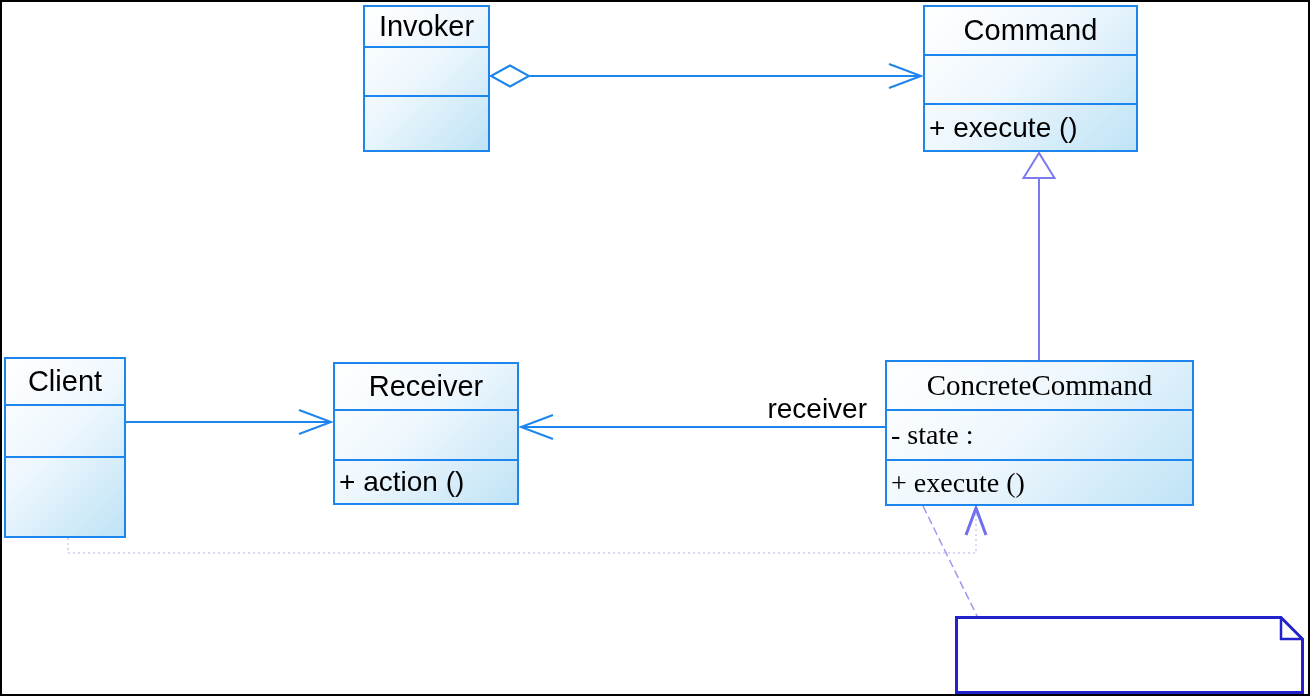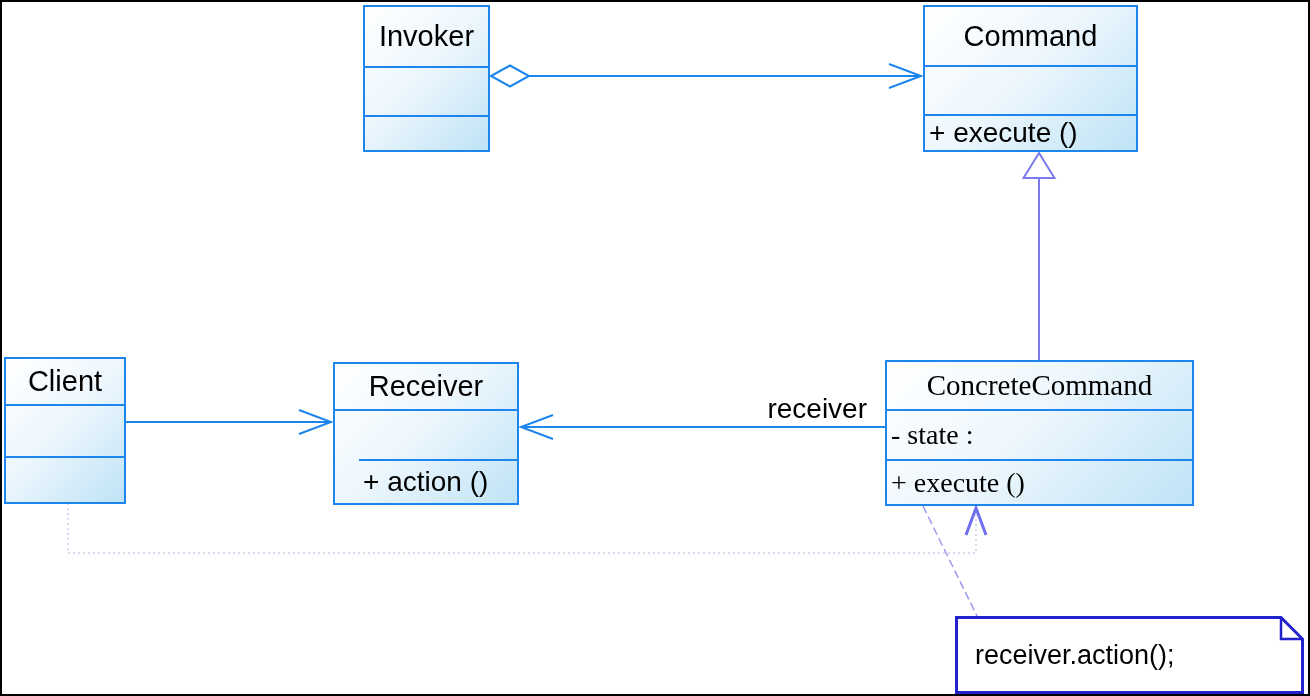--- a/index.html
+++ b/index.html
@@ -32,38 +32,38 @@
   .uml-class .compartment {
     box-sizing: border-box;
     display: flex; align-items: center;
     font-size: 28px;
     padding-left: 4px;
   }
   .uml-class .compartment + .compartment { border-top: 2px solid #1c86ee; }
   .uml-class .title + .compartment { border-top: none; }
 
   #invoker          { left: 361px; top: 3px;   width: 127px; height: 147px; }
-  #invoker .title   { height: 61px; }
+  #invoker .title   { height: 41px; }
   #invoker .c1      { height: 47px; }
   #invoker .c2      { flex: 1; }
 
   #command          { left: 921px; top: 3px;   width: 215px; height: 147px; }
-  #command .title   { height: 60px; }
+  #command .title   { height: 49px; }
   #command .c1      { height: 47px; }
   #command .c2      { flex: 1; }
 
-  #client           { left: 2px;   top: 355px; width: 122px; height: 147px; }
+  #client           { left: 2px;   top: 355px; width: 122px; height: 181px; }
   #client .title    { height: 47px; }
   #client .c1       { height: 50px; }
   #client .c2       { flex: 1; }
 
   #receiver         { left: 331px; top: 360px; width: 186px; height: 143px; }
   #receiver .title  { height: 47px; }
   #receiver .c1     { height: 48px; }
-  #receiver .c2     { flex: 1; margin-left: 24px; }
+  #receiver .c2     { flex: 1; }
 
   #concrete         { left: 883px; top: 358px; width: 309px; height: 146px; font-family: Liberation Serif, serif; }
   #concrete .title  { height: 49px; }
   #concrete .c1     { height: 48px; }
   #concrete .c2     { flex: 1; }
 
   #receiver-label {
     position: absolute;
     left: 700px; top: 391px; width: 165px;
     text-align: right;
@@ -147,16 +147,15 @@
     <div class="compartment c2">+ execute ()</div>
   </div>
 
   <div id="receiver-label">receiver</div>
 
   <div id="note">
     <svg width="350" height="80" viewBox="0 0 350 80">
       <polygon points="1.5,2.5 326,2.5 347.5,24 347.5,77.5 1.5,77.5" fill="#ffffff" stroke="#2222cc" stroke-width="3"></polygon>
       <polyline points="326,2.5 326,24 347.5,24" fill="none" stroke="#2222cc" stroke-width="2.5"></polyline>
     </svg>
-    <div class="note-text">receiver.action();</div>
   </div>
 
 </div>
 
 </body></html>

